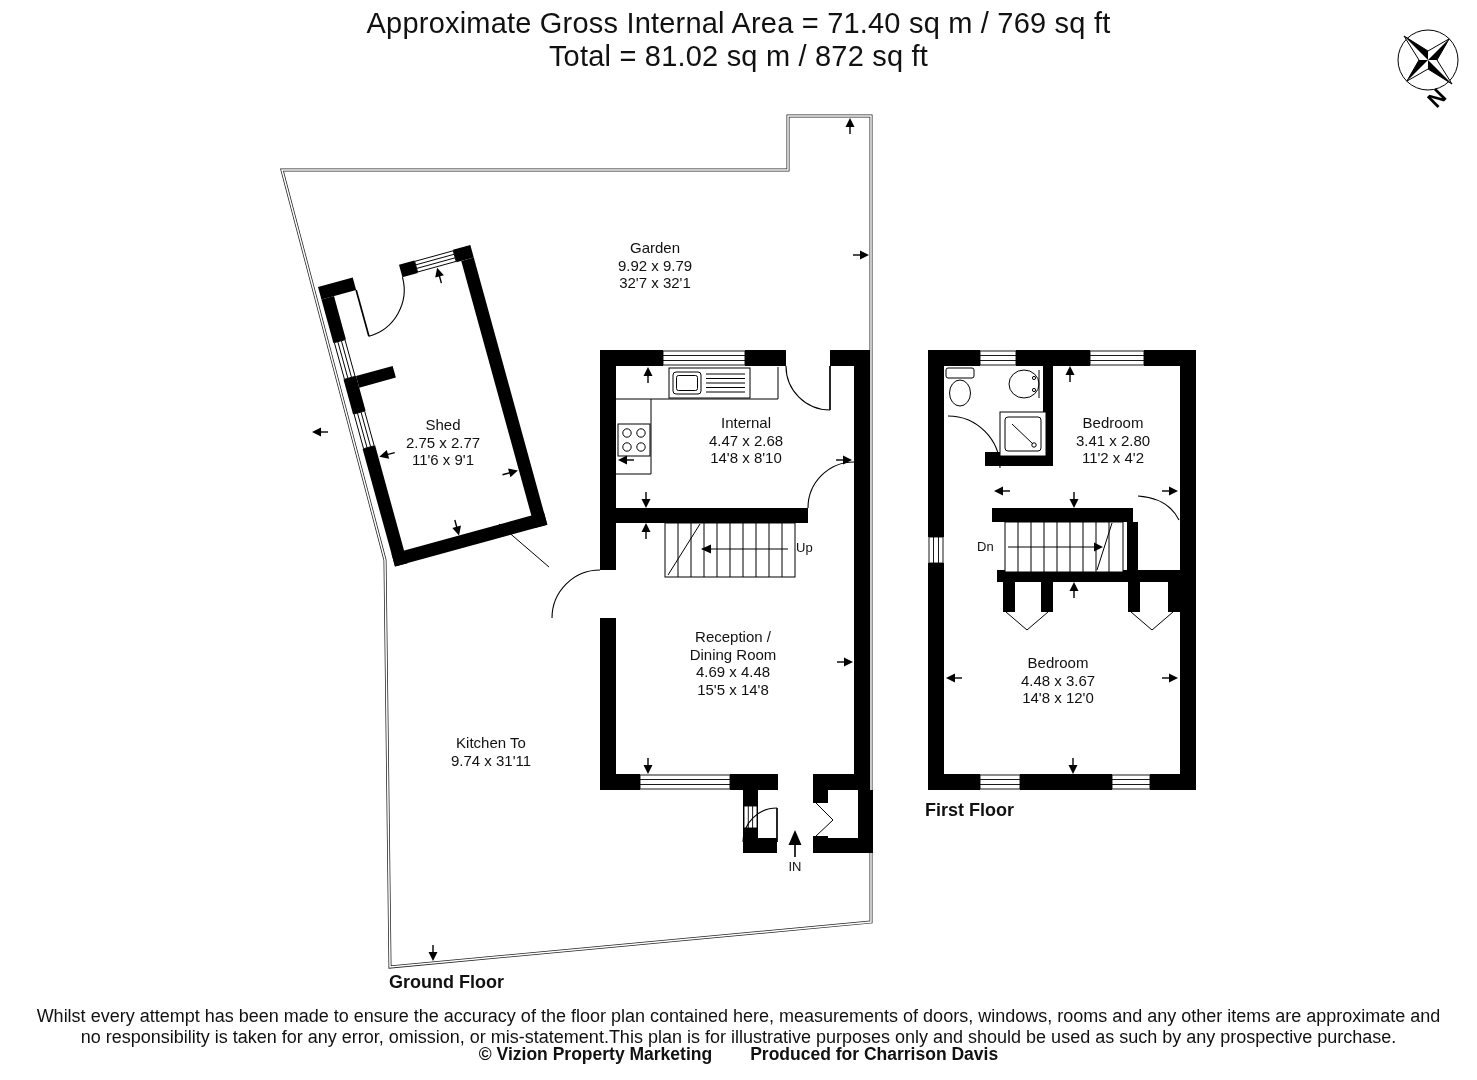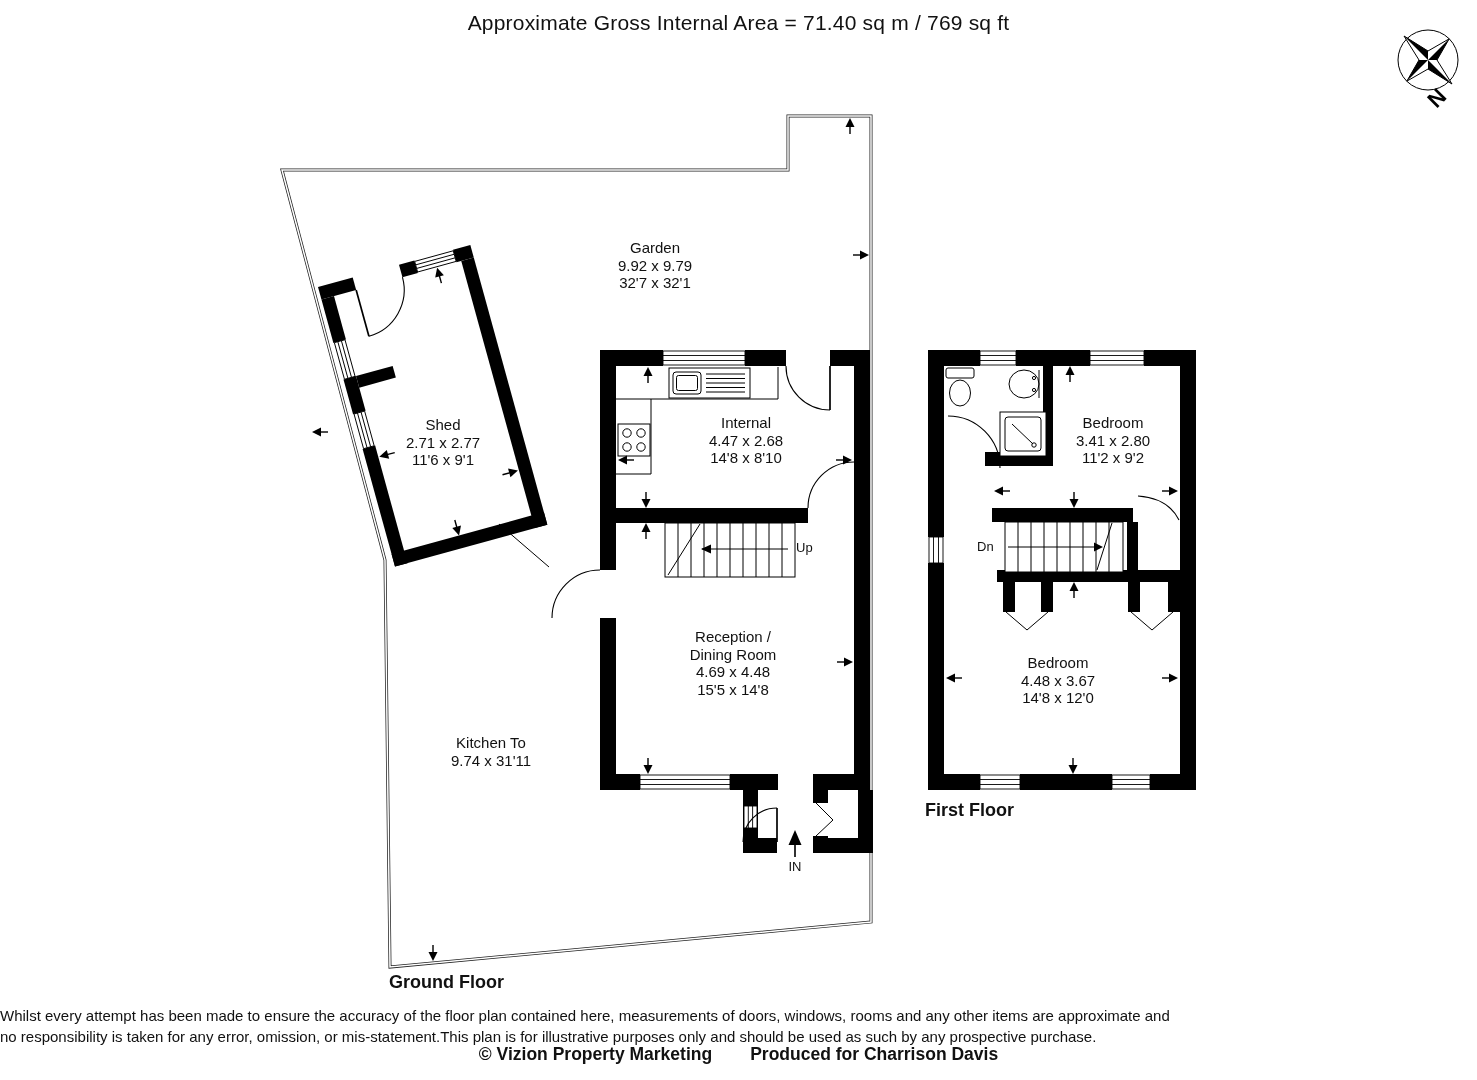--- a/index.html
+++ b/index.html
@@ -1,24 +1,24 @@
 <!DOCTYPE html>
 <html><head>
 <meta charset="utf-8">
 <style>
   html,body{margin:0;padding:0;background:#fff}
   .canvas{position:relative;width:1477px;height:1080px;background:#fff;
           font-family:"Liberation Sans",sans-serif;color:#111;overflow:hidden}
   .hdr{position:absolute;top:7px;left:0;width:100%;text-align:center;
-       font-size:21px;line-height:32.5px;letter-spacing:.2px}
+       font-size:29px;line-height:32.5px;letter-spacing:.2px}
   .room-label{position:absolute;transform:translateX(-50%);text-align:center;
               font-size:15px;line-height:17.6px;white-space:nowrap}
   .small-label{position:absolute;font-size:13px;white-space:nowrap}
   .floor-title{position:absolute;font-size:18px;font-weight:bold;white-space:nowrap}
-  .foot{position:absolute;left:0;width:100%;text-align:left;font-size:15px;line-height:20.5px}
+  .foot{position:absolute;left:0;width:100%;text-align:center;font-size:18px;line-height:20.5px}
   .credit{position:absolute;left:0;width:100%;text-align:center;font-size:17.5px;font-weight:bold;top:1044px}
   .credit span + span{margin-left:38px}
   svg.plan{position:absolute;left:0;top:0}
   .wall{fill:#000;stroke:none}
   .thin{stroke:#000;stroke-width:1;fill:none}
   .arc{stroke:#000;stroke-width:1.1;fill:none}
   .leaf{stroke:#000;stroke-width:1.7}
   .win rect{fill:#fff;stroke:#000;stroke-width:.9}
   .win line{stroke:#000;stroke-width:.9}
   .fix{stroke:#000;fill:#fff;stroke-width:1}
@@ -28,20 +28,21 @@
   .bound2{fill:none;stroke:#fff;stroke-width:1.5}
   .ntext{font-size:22px;font-weight:600;fill:#000}
 </style>
 </head>
 <body>
 
 <div class="canvas">
 
   <div class="hdr">
     <div>Approximate Gross Internal Area = 71.40 sq m / 769 sq ft</div>
+    <div>Total = 81.02 sq m / 872 sq ft</div>
   </div>
 
   <svg class="plan" width="1477" height="1080" viewBox="0 0 1477 1080">
     <defs>
       <g id="tick">
         <path d="M-4.5,9 L0,0 L4.5,9 Z"></path>
         <rect x="-0.7" y="8" width="1.4" height="8"></rect>
       </g>
     </defs>
 
@@ -315,21 +316,21 @@
   </svg>
 
   <div class="room-label" style="left:655px;top:239px">
     <div>Garden</div>
     <div>9.92 x 9.79</div>
     <div>32'7 x 32'1</div>
   </div>
 
   <div class="room-label" style="left:443px;top:416px">
     <div>Shed</div>
-    <div>2.71 x 2.77</div>
+    <div>2.75 x 2.77</div>
     <div>11'6 x 9'1</div>
   </div>
 
   <div class="room-label" style="left:746px;top:414px">
     <div>Internal</div>
     <div>4.47 x 2.68</div>
     <div>14'8 x 8'10</div>
   </div>
 
   <div class="room-label" style="left:733px;top:628px">
@@ -340,21 +341,21 @@
   </div>
 
   <div class="room-label" style="left:491px;top:734px">
     <div>Kitchen To</div>
     <div>9.74 x 31'11</div>
   </div>
 
   <div class="room-label" style="left:1113px;top:414px">
     <div>Bedroom</div>
     <div>3.41 x 2.80</div>
-    <div>11'2 x 9'2</div>
+    <div>11'2 x 4'2</div>
   </div>
 
   <div class="room-label" style="left:1058px;top:654px">
     <div>Bedroom</div>
     <div>4.48 x 3.67</div>
     <div>14'8 x 12'0</div>
   </div>
 
   <div class="small-label" style="left:796px;top:540px">Up</div>
   <div class="small-label" style="left:977px;top:539px">Dn</div>

